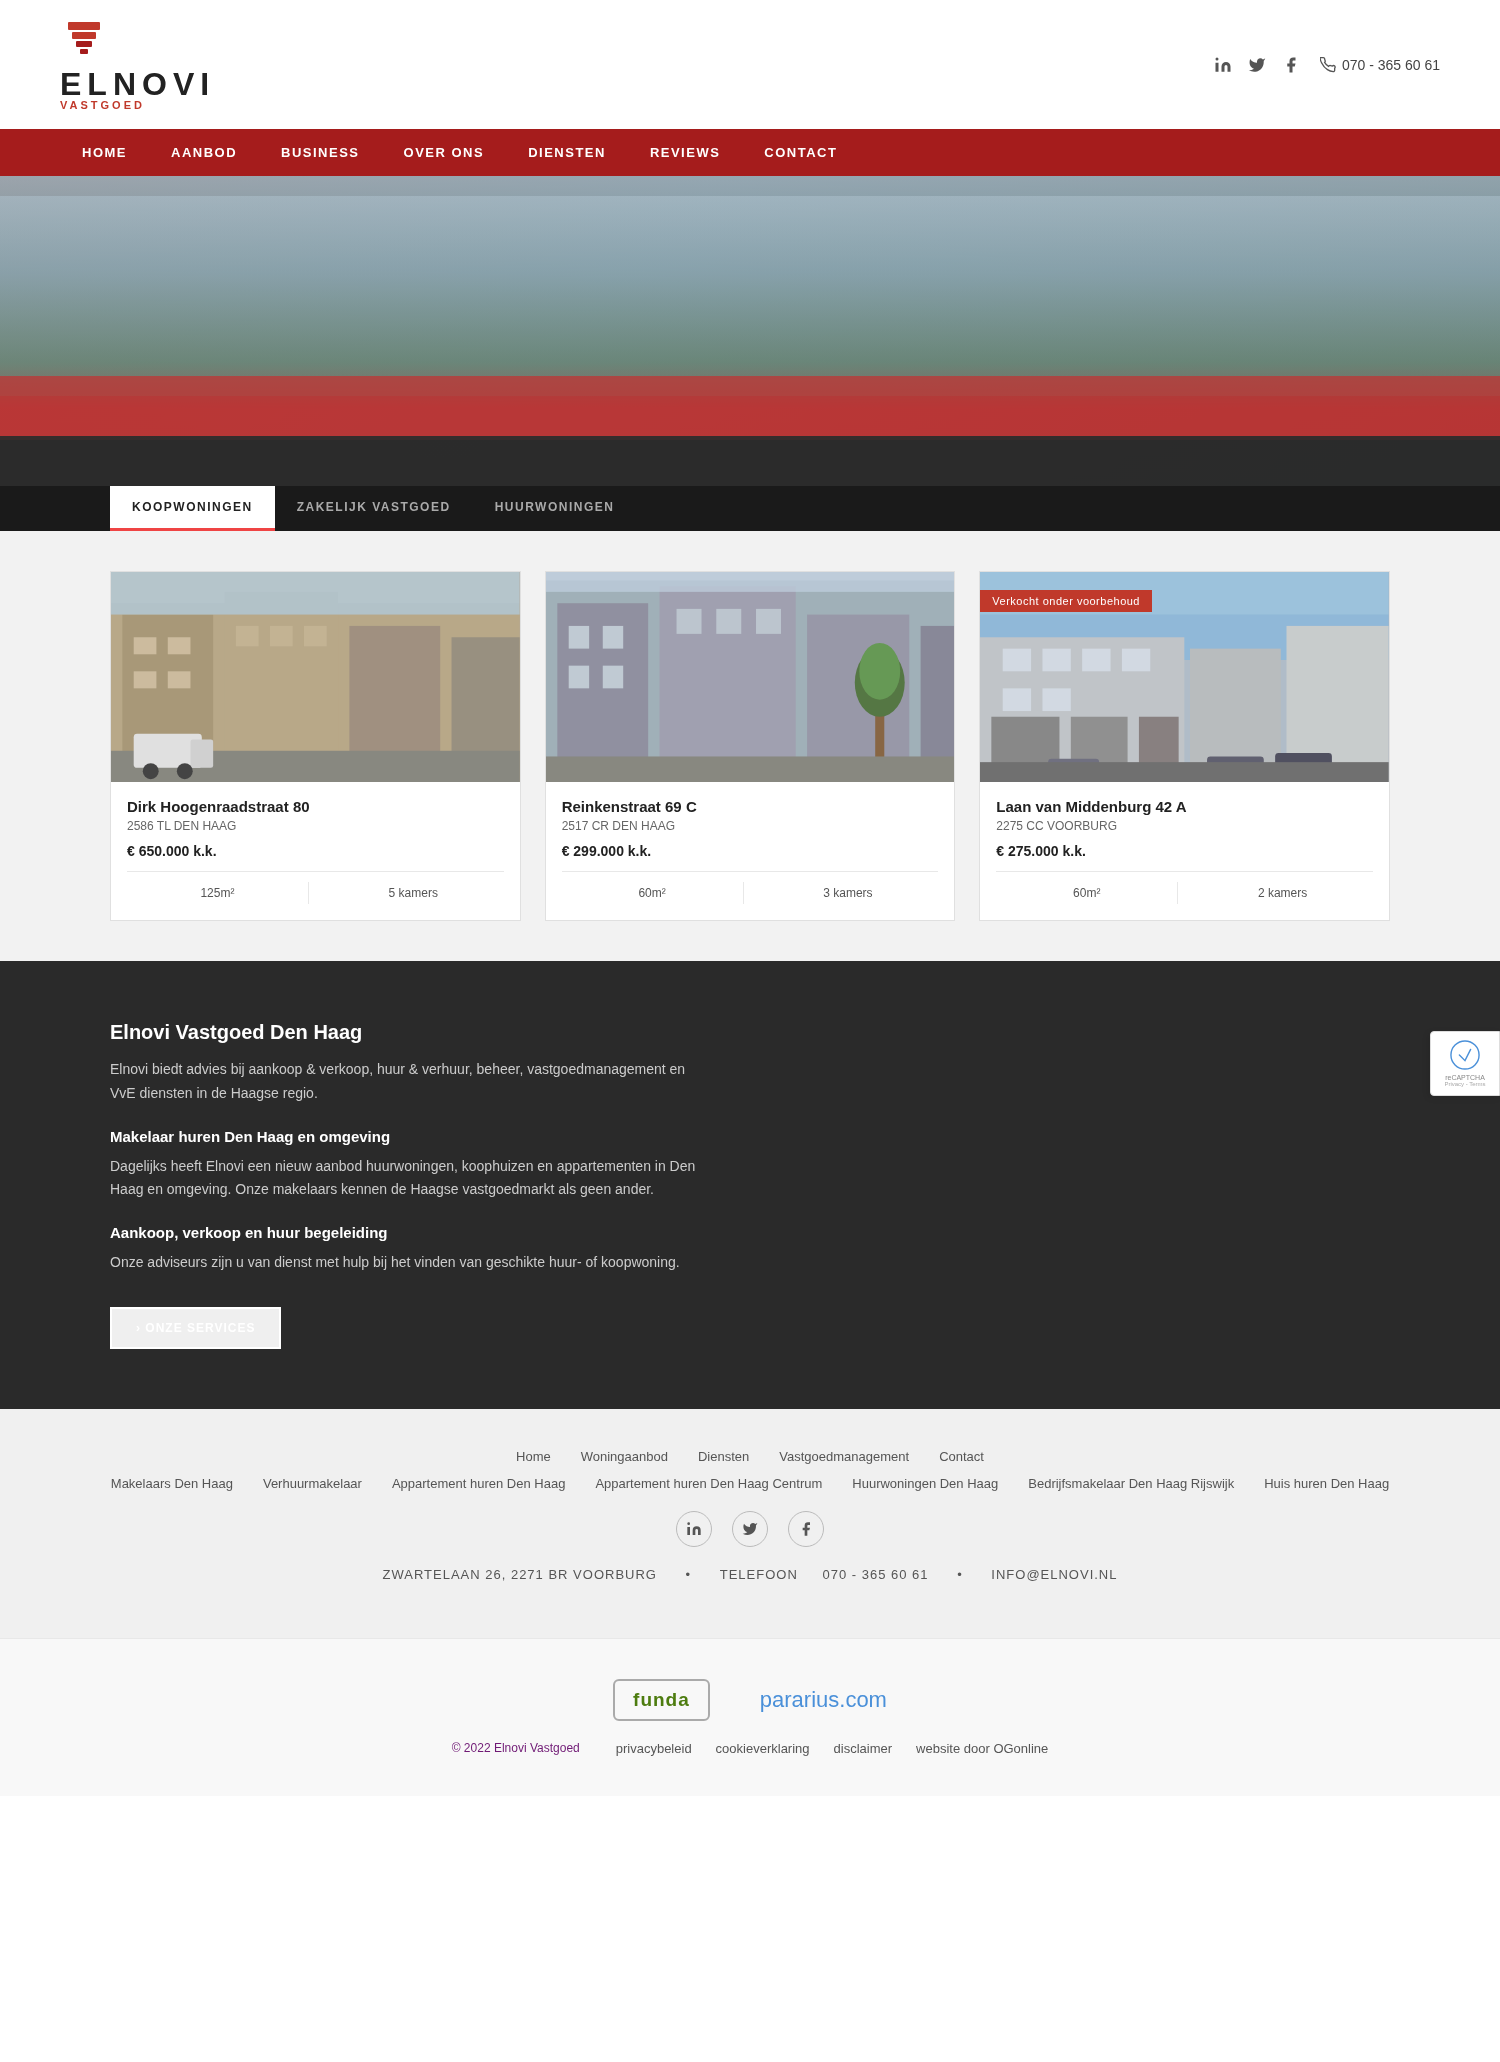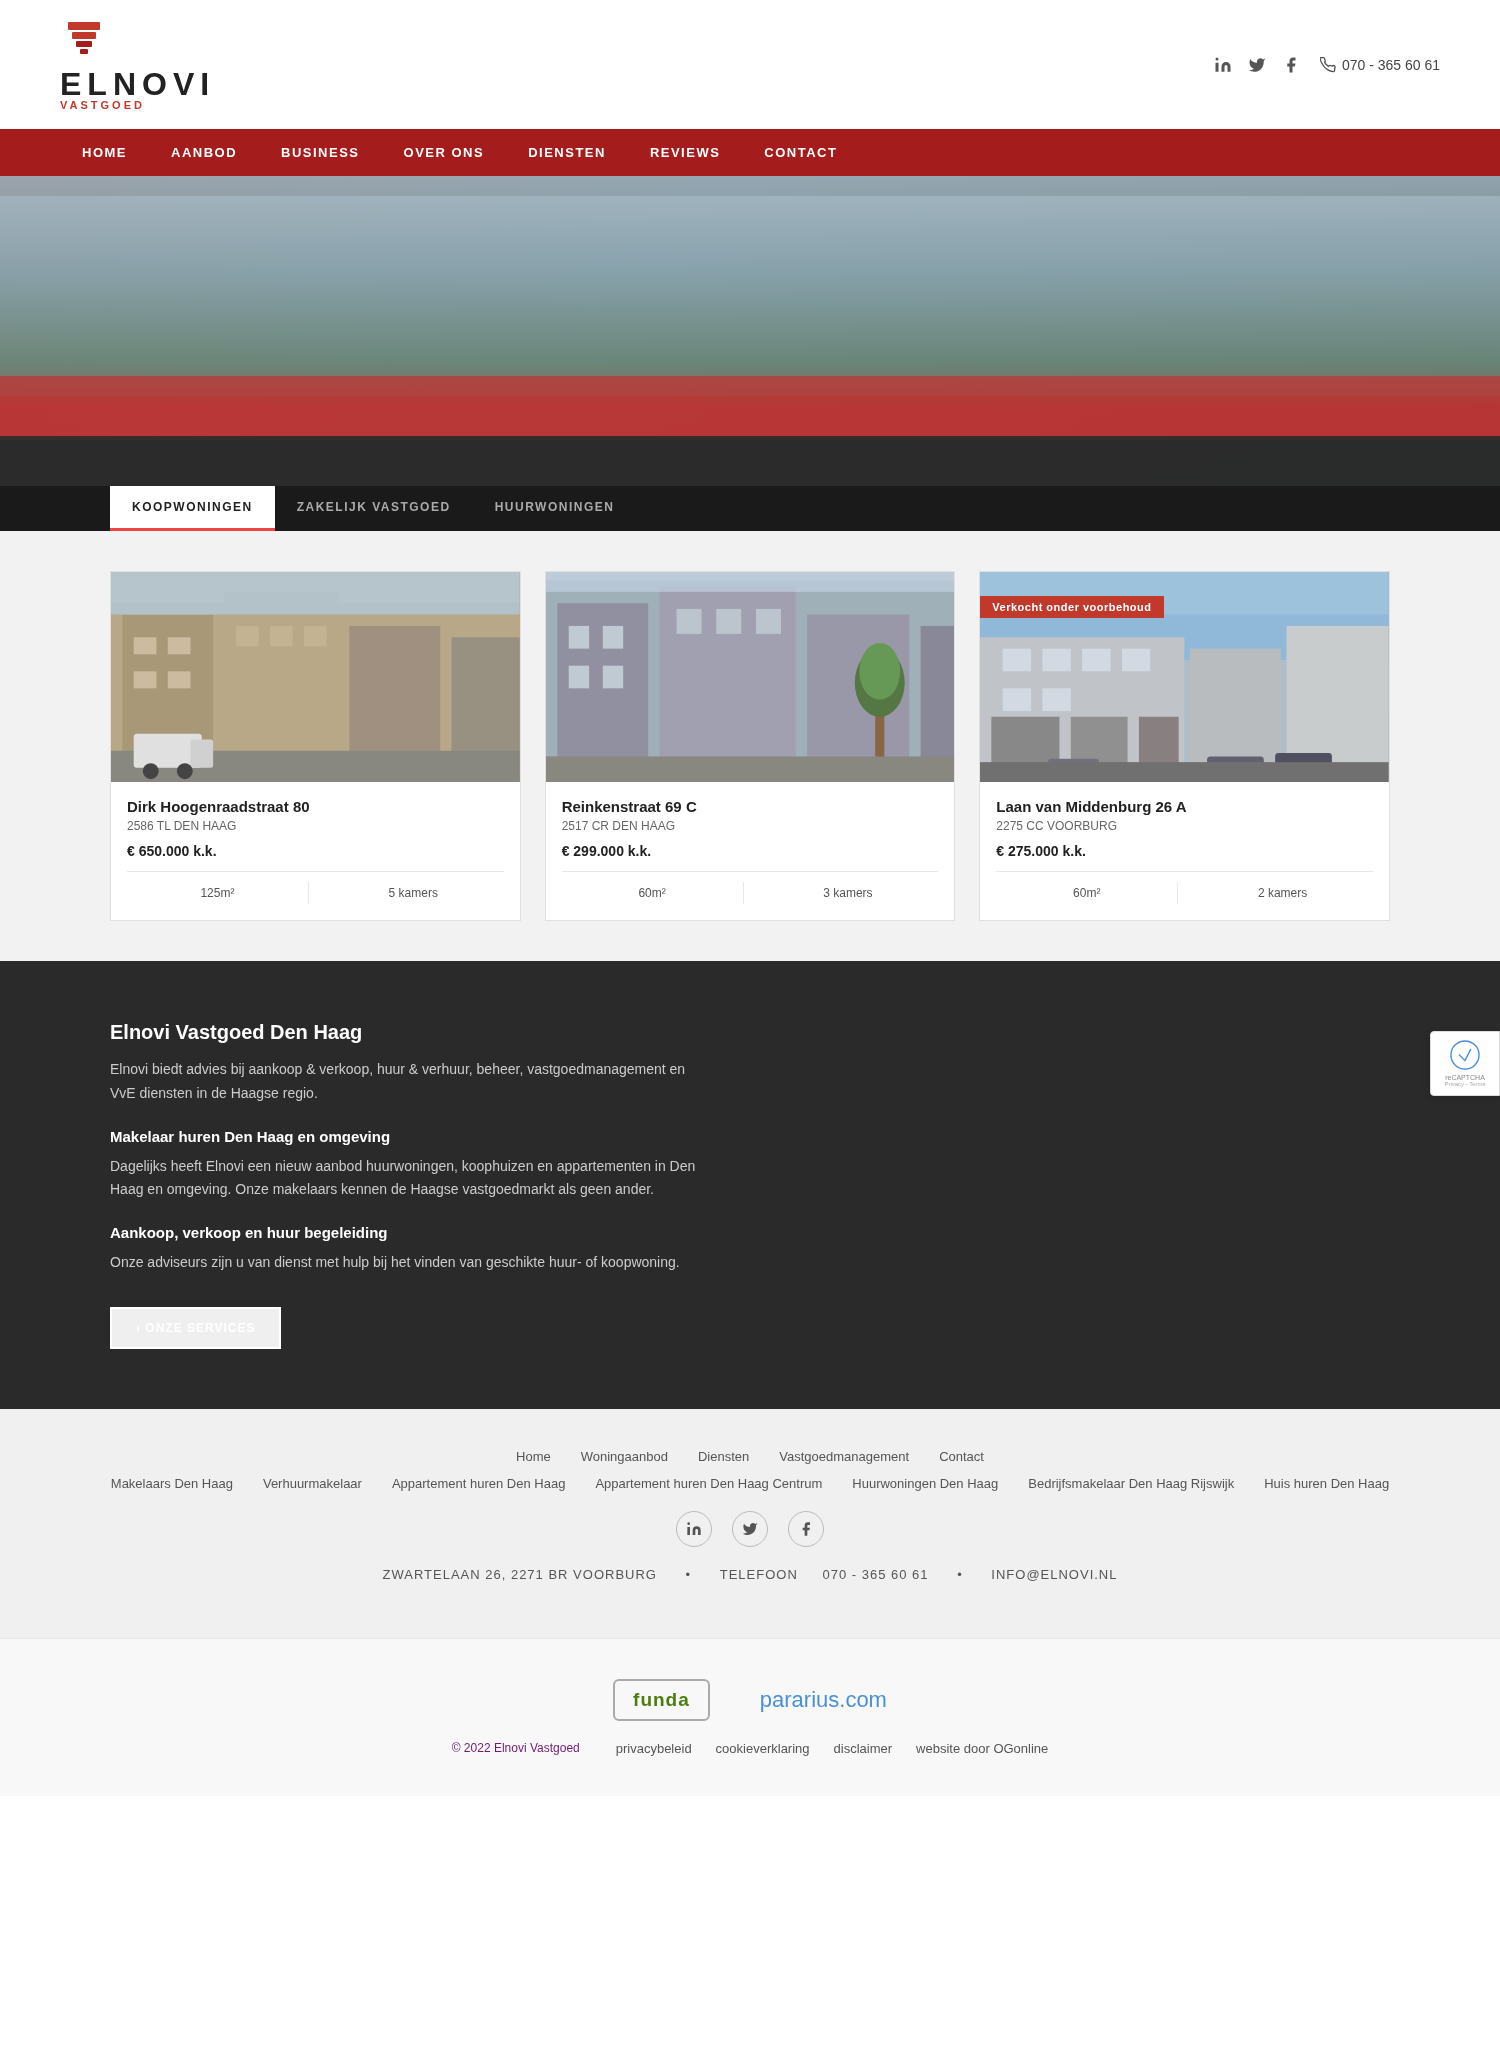--- a/index.html
+++ b/index.html
@@ -110,25 +110,25 @@
       overflow: hidden;
     }
     .listing-img {
       width: 100%;
       height: 210px;
       position: relative;
       overflow: hidden;
     }
     .listing-badge {
       position: absolute;
-      top: 24px; left: 0;
+      top: 18px; left: 0;
       background: #c0392b;
       color: #fff;
       font-size: 11px;
-      font-weight: 700;
+      font-weight: 400;
       padding: 5px 12px;
       letter-spacing: 0.5px;
     }
     .listing-info { padding: 16px; }
     .listing-title {
       font-size: 15px; font-weight: 700; color: #222;
       margin-bottom: 4px;
     }
     .listing-address {
       font-size: 12px; color: #666;
@@ -474,21 +474,21 @@
 
           <rect x="200" y="175" width="50" height="22" rx="3" fill="#606070"></rect>
           <rect x="260" y="172" width="50" height="25" rx="3" fill="#505060"></rect>
           <rect x="60" y="177" width="45" height="20" rx="3" fill="#707080"></rect>
 
           <rect x="0" y="180" width="360" height="30" fill="#707070"></rect>
         </svg>
         <div class="listing-badge">Verkocht onder voorbehoud</div>
       </div>
       <div class="listing-info">
-        <div class="listing-title">Laan van Middenburg 26 A</div>
+        <div class="listing-title">Laan van Middenburg 42 A</div>
         <div class="listing-address">2275 CC VOORBURG</div>
         <div class="listing-price">€ 275.000 k.k.</div>
         <div class="listing-specs">
           <div class="spec-item">
             <span>60m²</span>
           </div>
           <div class="spec-item">2 kamers</div>
         </div>
       </div>
     </div>

